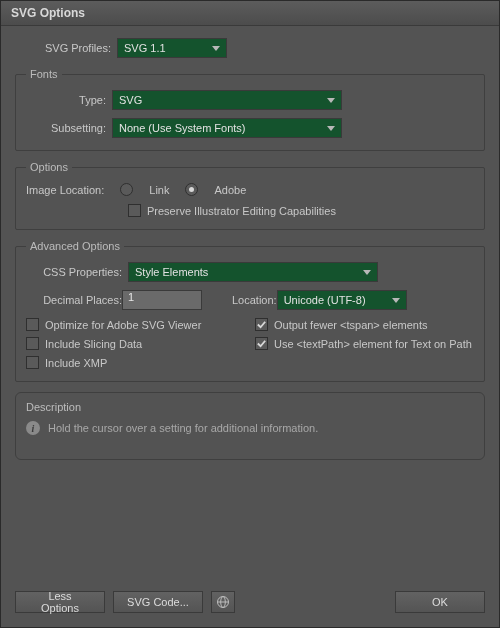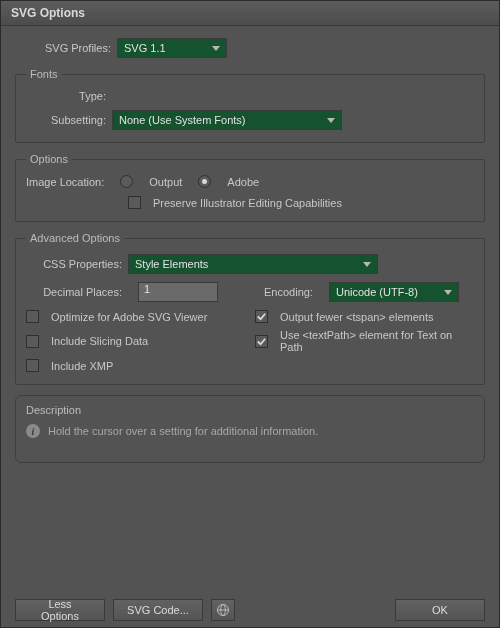--- a/index.html
+++ b/index.html
@@ -80,40 +80,40 @@
   display: inline-flex;
   align-items: center;
   justify-content: center;
   cursor: pointer;
   flex-shrink: 0;
 }
 .radio { border-radius: 50%; background: #5a5a5a; }
 .radio .dot { width: 5px; height: 5px; border-radius: 50%; background: #d8d8d8; }
 .check { background: #5a5a5a; }
 .check svg { width: 11px; height: 11px; }
-.chk-group { display: flex; align-items: center; gap: 12px; }
+.chk-group { display: flex; align-items: center; gap: 6px; }
 .advcols { display: grid; grid-template-columns: 1fr 1fr; row-gap: 6px; column-gap: 10px; margin-top: 8px; }
 .desc-box {
   border: 1px solid #3f3f3f;
   border-radius: 6px;
   padding: 8px 10px 24px 10px;
 }
 .desc-title { color: #bcbcbc; margin-bottom: 8px; }
 .desc-body { display: flex; align-items: center; gap: 8px; color: #a8a8a8; }
 .info-icon {
   width: 14px; height: 14px; border-radius: 50%;
   background: #8a8a8a; color: #3a3a3a;
   display: inline-flex; align-items: center; justify-content: center;
   font-style: italic; font-weight: bold; font-size: 10px; font-family: Georgia, serif;
 }
 .footer {
   display: flex;
   align-items: center;
   gap: 8px;
-  padding: 10px 14px 6px 14px;
+  padding: 10px 14px 14px 14px;
 }
 .btn {
   background: linear-gradient(#626262,#545454);
   border: 1px solid #3a3a3a;
   color: #dcdcdc;
   height: 22px;
   padding: 0 12px;
   cursor: pointer;
   display: inline-flex;
   align-items: center;
@@ -143,62 +143,66 @@
       <div class="select" style="width:110px">
         <span>SVG 1.1</span>
         <span class="arrow"></span>
       </div>
     </div>
 
     <fieldset>
       <legend>Fonts</legend>
       <div class="row" style="margin-bottom:8px">
         <span class="lbl lbl-80">Type:</span>
+        <div class="select" style="width:230px">
+          <span>SVG</span>
+          <span class="arrow"></span>
+        </div>
       </div>
       <div class="row">
         <span class="lbl lbl-80">Subsetting:</span>
         <div class="select" style="width:230px">
           <span>None (Use System Fonts)</span>
           <span class="arrow"></span>
         </div>
       </div>
     </fieldset>
 
     <fieldset>
       <legend>Options</legend>
       <div class="row" style="gap:16px; margin-bottom:8px">
         <span class="lbl">Image Location:</span>
         <span class="radio"></span>
-        <span>Output</span>
+        <span>Link</span>
         <span class="radio">
             <span class="dot"></span>
           </span>
         <span>Adobe</span>
       </div>
       <div class="chk-group" style="margin-left:102px">
         <span class="check"></span>
         <span>Preserve Illustrator Editing Capabilities</span>
       </div>
     </fieldset>
 
     <fieldset>
       <legend>Advanced Options</legend>
       <div class="row" style="margin-bottom:8px">
         <span class="lbl lbl-96">CSS Properties:</span>
         <div class="select" style="width:250px">
           <span>Style Elements</span>
           <span class="arrow"></span>
         </div>
       </div>
-      <div class="row" style="gap:16px">
+      <div class="row" style="gap:0">
         <span class="lbl lbl-96">Decimal Places:</span>
         <div class="input" style="width:80px">
           <span>1</span>
         </div>
-        <span class="lbl" style="margin-left:30px">Encoding:</span>
+        <span class="lbl" style="margin-left:30px">Location:</span>
         <div class="select" style="width:130px">
           <span>Unicode (UTF-8)</span>
           <span class="arrow"></span>
         </div>
       </div>
 
       <div class="advcols">
         <div class="chk-group">
           <span class="check"></span>
           <span>Optimize for Adobe SVG Viewer</span>

